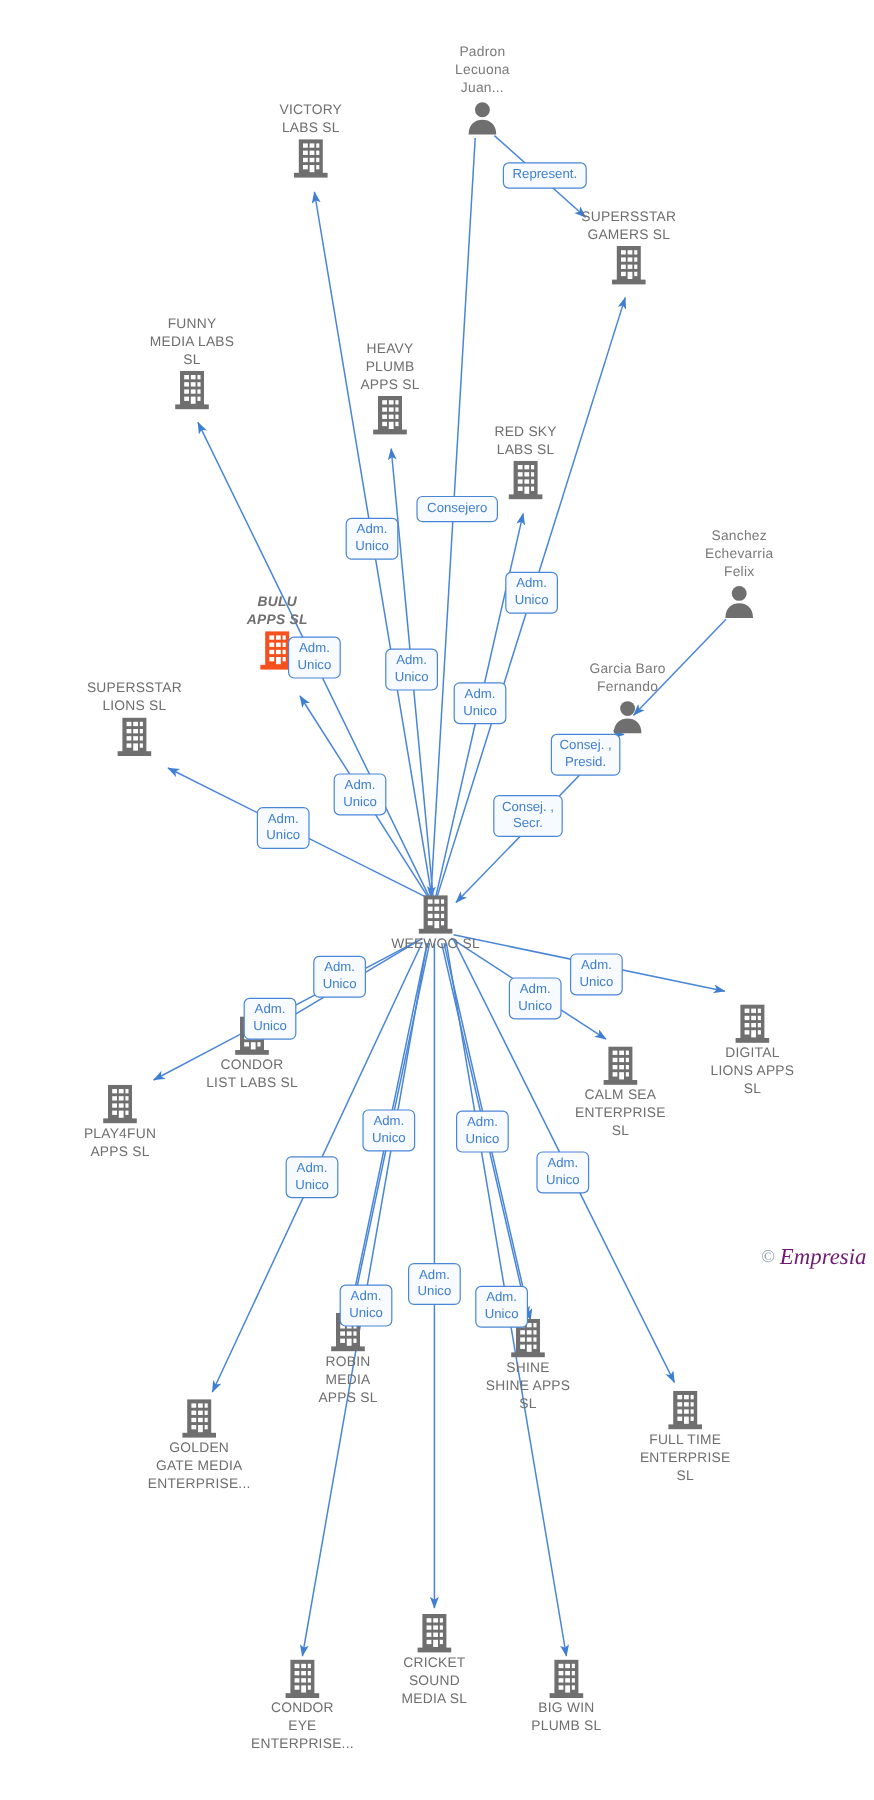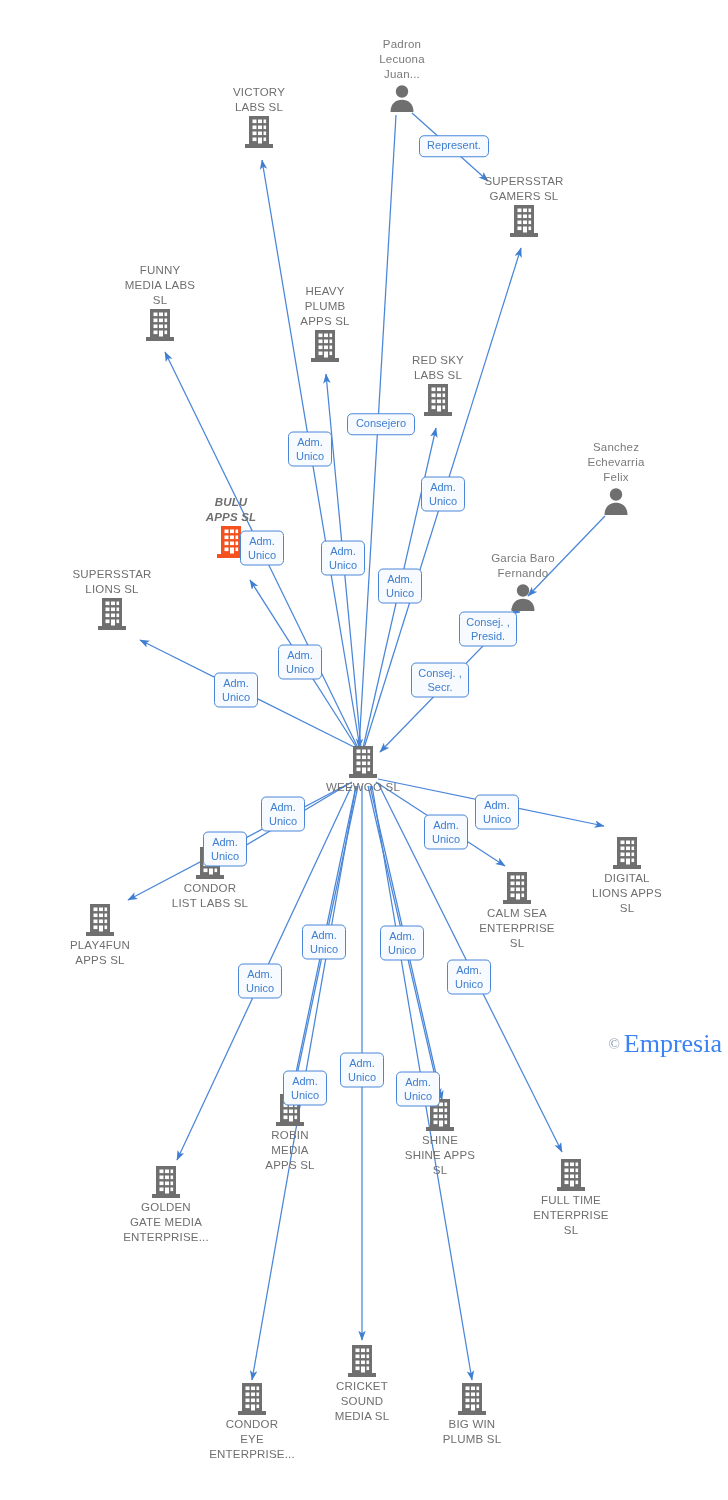--- a/index.html
+++ b/index.html
@@ -25,21 +25,21 @@
   .edge-label{
     position:absolute;transform:translate(-50%,-50%);
     border:1.3px solid #4a86d8;border-radius:5px;background:#f7fafe;
     color:#3f7fd1;font-size:11px;line-height:13.5px;text-align:center;
     padding:3px 6px;white-space:pre-line;box-sizing:border-box;
   }
   .watermark{
     position:absolute;right:6px;bottom:6px;display:flex;align-items:center;
     gap:4px;font-size:17px;color:#9aa7b4;font-family:"Liberation Serif",serif;
   }
-  .watermark .em{color:#3b82f6;font-size:26px;}
+  .watermark .em{color:#701a75;font-style:italic;font-size:19px;}
   .watermark .cc{color:#8fa0b0;font-size:15px;}
 </style>
 </head>
 <body>
 
 <div id="canvas">
 
   <svg id="edges" viewBox="0 0 728 1500" xmlns="http://www.w3.org/2000/svg">
     <defs>
       <marker id="arrow" markerWidth="9" markerHeight="9" refX="7.5" refY="3" orient="auto" markerUnits="strokeWidth">

